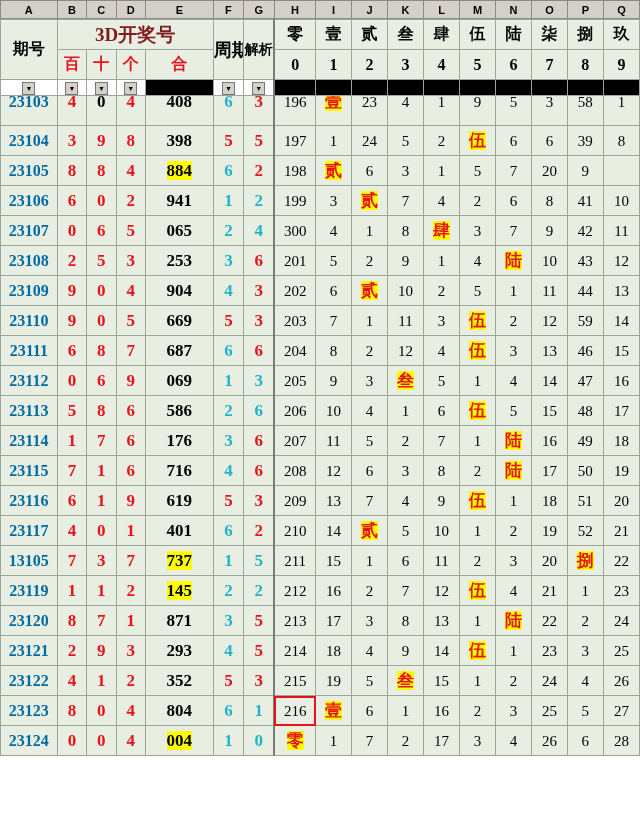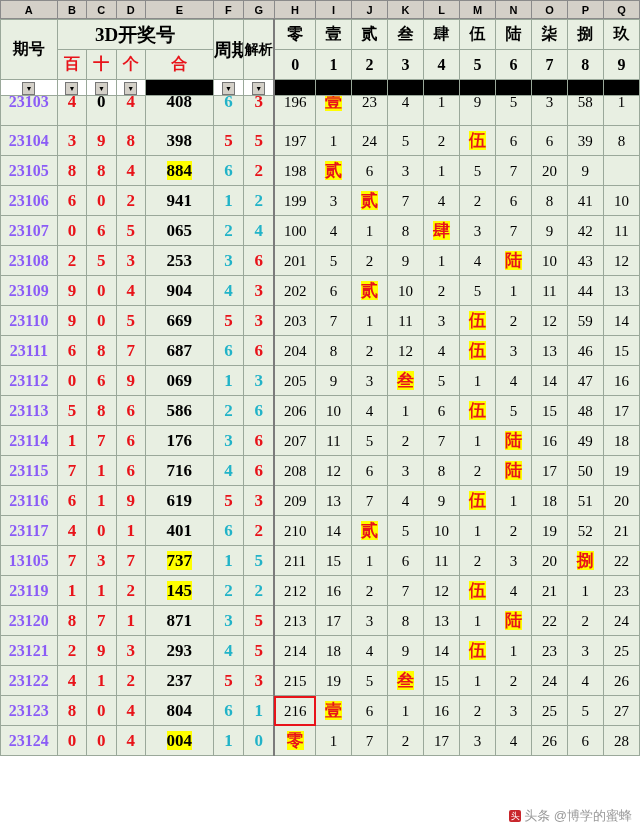--- a/index.html
+++ b/index.html
@@ -36,32 +36,32 @@
     font-size:15px;
     background:#e8efe2;
     height:30px;
     padding:0;
     white-space:nowrap;
     overflow:hidden;
   }
   .red { color:#e8131a; font-weight:bold; font-size:17px; font-family:"Liberation Serif", serif; }
   .blk { color:#000; font-weight:bold; font-size:17px; font-family:"Liberation Serif", serif; }
   .cyan { color:#22b3c8; font-weight:bold; font-size:17px; font-family:"Liberation Serif", serif; }
-  .period { color:#8b5cf6; font-weight:bold; font-size:16px; font-family:"Liberation Serif", serif; }
+  .period { color:#0369a1; font-weight:bold; font-size:16px; font-family:"Liberation Serif", serif; }
   .sum { color:#000; font-weight:bold; font-size:17px; font-family:"Liberation Serif", serif; }
   .sum.hl { background:#ffff00; }
 
   
   .rnum { color:#000; font-size:15px; font-family:"Liberation Serif", serif; }
   .cn { color:#e8131a; font-weight:bold; font-size:17px; background:#ffff00; font-family:"Liberation Serif", serif; }
 
   
   .hdr td { background:#e8efe2; border:1px solid #9aa89a; }
   .title3d {
-    color:#000000; font-weight:bold; font-size:19px;
+    color:#7f1d1d; font-weight:bold; font-size:19px;
     font-family:"Liberation Serif", serif;
   }
   .hdrlab { font-weight:bold; font-size:16px; color:#000; font-family:"Liberation Serif", serif; }
   .hdrlab.r { color:#e8131a; }
   .hdrnum { font-weight:bold; font-size:16px; color:#000; font-family:"Liberation Serif", serif; }
 
   
   .filt td { height:16px; background:#ffffff; border:1px solid #9aa89a; padding:0; }
   .filt .dk { background:#000; }
   .fbtn {
@@ -331,21 +331,21 @@
           <td><span class="rnum">10</span></td>
         </tr>
         <tr>
           <td><span class="period">23107</span></td>
           <td><span class="red">0</span></td>
           <td><span class="red">6</span></td>
           <td><span class="red">5</span></td>
           <td><span class="sum">065</span></td>
           <td><span class="cyan">2</span></td>
           <td><span class="cyan">4</span></td>
-          <td class="sep-l dotborder"><span class="rnum">100</span></td>
+          <td class="sep-l dotborder"><span class="rnum">300</span></td>
           <td><span class="rnum">4</span></td>
           <td><span class="rnum">1</span></td>
           <td><span class="rnum">8</span></td>
           <td><span class="cn">肆</span></td>
           <td><span class="rnum">3</span></td>
           <td><span class="rnum">7</span></td>
           <td><span class="rnum">9</span></td>
           <td><span class="rnum">42</span></td>
           <td><span class="rnum">11</span></td>
         </tr>
@@ -613,21 +613,21 @@
           <td><span class="rnum">1</span></td>
           <td><span class="rnum">23</span></td>
           <td><span class="rnum">3</span></td>
           <td><span class="rnum">25</span></td>
         </tr>
         <tr>
           <td><span class="period">23122</span></td>
           <td><span class="red">4</span></td>
           <td><span class="red">1</span></td>
           <td><span class="red">2</span></td>
-          <td><span class="sum">237</span></td>
+          <td><span class="sum">352</span></td>
           <td><span class="red">5</span></td>
           <td><span class="red">3</span></td>
           <td class="sep-l dotborder"><span class="rnum">215</span></td>
           <td><span class="rnum">19</span></td>
           <td><span class="rnum">5</span></td>
           <td><span class="cn">叁</span></td>
           <td><span class="rnum">15</span></td>
           <td><span class="rnum">1</span></td>
           <td><span class="rnum">2</span></td>
           <td><span class="rnum">24</span></td>
@@ -668,16 +668,13 @@
           <td><span class="rnum">17</span></td>
           <td><span class="rnum">3</span></td>
           <td><span class="rnum">4</span></td>
           <td><span class="rnum">26</span></td>
           <td><span class="rnum">6</span></td>
           <td><span class="rnum">28</span></td>
         </tr>
       </tbody>
   </table>
 
-  <div class="watermark">
-    <span class="wm-ico">头</span><span>头条 @博学的蜜蜂</span>
-  </div>
 </div>
 
 </body></html>

